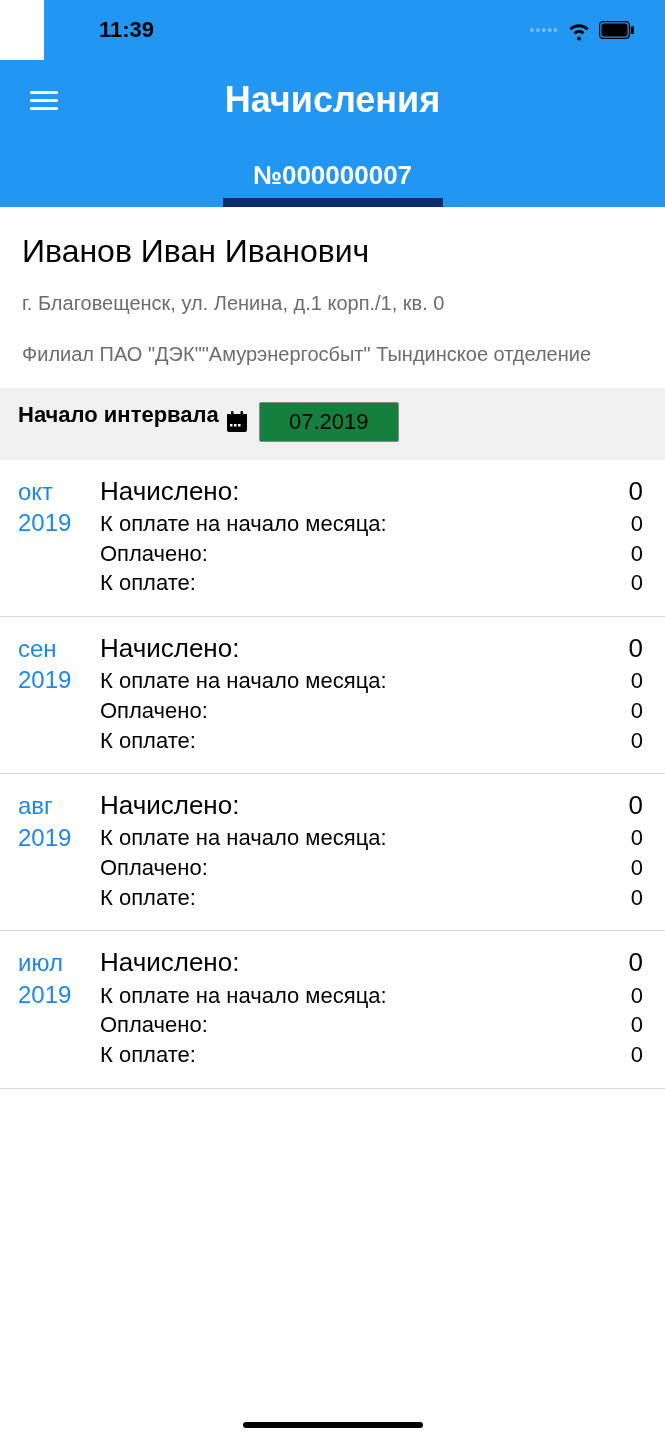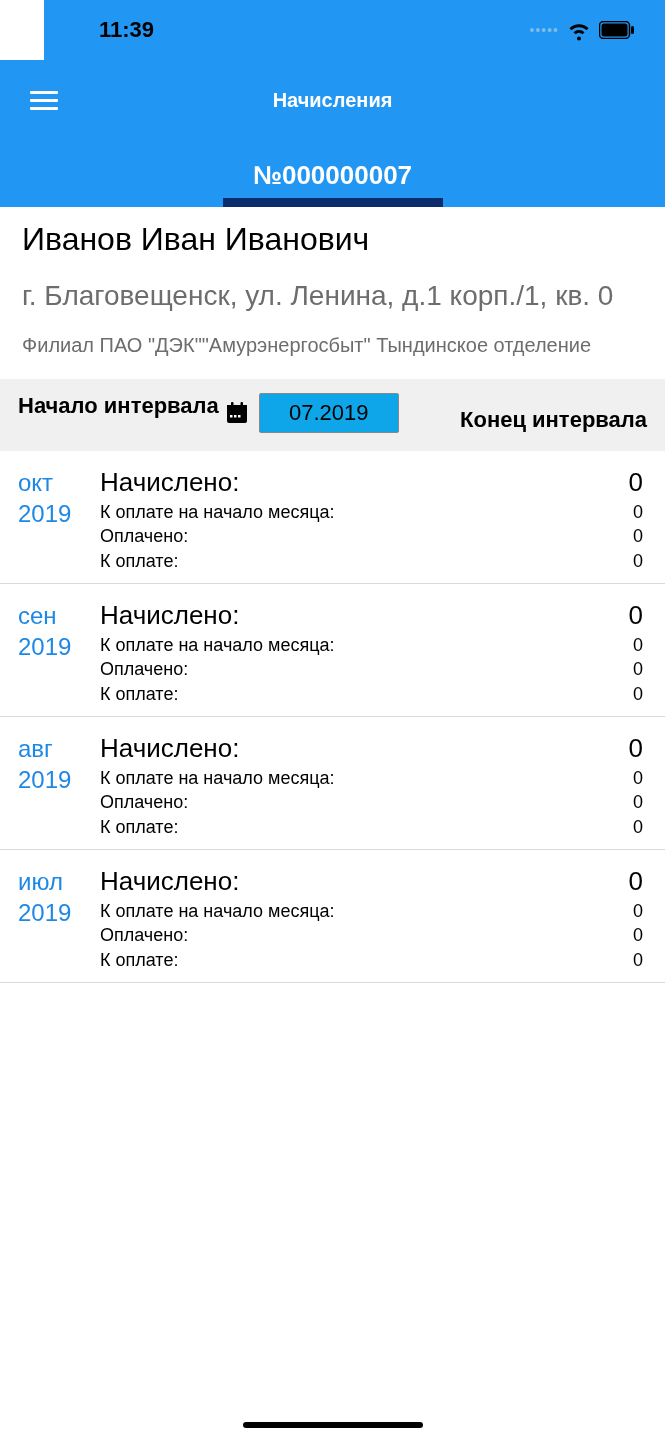--- a/index.html
+++ b/index.html
@@ -7,42 +7,42 @@
   .status-bar { height: 60px; background: #2196f3; display: flex; align-items: center; justify-content: space-between; padding: 0 30px 0 55px; margin-left: 44px; }
   .status-time { font-size: 22px; font-weight: 600; color: #000; }
   .status-icons { display: flex; align-items: center; gap: 8px; }
   .dots { color: #7bbce8; font-size: 14px; letter-spacing: 1px; }
   .wifi-icon { width: 24px; height: 24px; }
   .battery-icon { width: 36px; height: 18px; }
   .header { background: #2196f3; color: #fff; }
   .header-top { display: flex; align-items: center; height: 80px; position: relative; }
   .menu-button { position: absolute; left: 22px; display: flex; flex-direction: column; gap: 5px; cursor: pointer; padding: 8px; }
   .menu-line { width: 28px; height: 3px; background: #fff; border-radius: 1px; }
-  .header-title { flex: 1; text-align: center; font-size: 20px; font-weight: 700; }
+  .header-title { flex: 1; text-align: center; font-size: 36px; font-weight: 700; }
   .account-tab { text-align: center; padding: 20px 0 16px 0; position: relative; }
   .account-number { font-size: 26px; font-weight: 700; color: #fff; }
   .tab-indicator { position: absolute; bottom: 0; left: 50%; transform: translateX(-50%); width: 220px; height: 9px; background: #0b2d6b; }
-  .customer-block { padding: 14px 22px 22px 22px; }
+  .customer-block { padding: 26px 22px 22px 22px; }
   .customer-name { font-size: 32px; font-weight: 400; color: #000; margin-bottom: 22px; }
-  .customer-address { font-size: 28px; color: #6d6d6d; margin-bottom: 22px; }
+  .customer-address { font-size: 20px; color: #6d6d6d; margin-bottom: 28px; }
   .customer-branch { font-size: 20px; color: #6d6d6d; }
   .interval-bar { background: #f0f0f0; padding: 14px 18px 18px 18px; display: flex; justify-content: space-between; align-items: flex-end; }
   .interval-group { display: flex; flex-direction: row; gap: 6px; }
   .interval-group.right { align-items: flex-end; }
   .interval-label { font-size: 22px; font-weight: 700; color: #000; }
   .interval-row { display: flex; align-items: center; gap: 10px; }
   .cal-icon { width: 24px; height: 24px; }
-  .date-field { border: 1px solid #888; background: #0ea5e9; padding: 6px 26px; font-size: 22px; color: #000; border-radius: 2px; min-width: 140px; text-align: center; }
+  .date-field { border: 1px solid #888; background: #15803d; padding: 6px 26px; font-size: 22px; color: #000; border-radius: 2px; min-width: 140px; text-align: center; }
   .list { }
-  .row { display: flex; padding: 14px 22px 10px 18px; border-bottom: 1px solid #d9d9d9; }
+  .row { display: flex; padding: 14px 22px 18px 18px; border-bottom: 1px solid #d9d9d9; }
   .row-date { width: 82px; color: #1e88e5; font-size: 24px; line-height: 1.3; padding-top: 2px; }
   .row-body { flex: 1; display: flex; }
   .row-labels { flex: 1; }
   .row-vals { text-align: right; }
-  .lab-line, .val-line { font-size: 18px; color: #000; line-height: 1.35; }
+  .lab-line, .val-line { font-size: 22px; color: #000; line-height: 1.35; }
   .lab-line.big, .val-line.big { font-size: 26px; }
   .home-indicator { position: absolute; bottom: 12px; left: 50%; transform: translateX(-50%); width: 180px; height: 6px; background: #000; border-radius: 3px; }
 </style>
 </head>
 <body>
 
 <div class="status-bar">
   <span class="status-time">11:39</span>
   <div class="status-icons">
     <span class="dots">•••••</span>
@@ -88,21 +88,20 @@
           <rect x="5" y="14" width="2.5" height="2.5" fill="#fff"></rect>
           <rect x="9" y="14" width="2.5" height="2.5" fill="#fff"></rect>
           <rect x="13" y="14" width="2.5" height="2.5" fill="#fff"></rect>
           <rect x="6" y="1" width="2.5" height="5" rx="1"></rect>
           <rect x="15.5" y="1" width="2.5" height="5" rx="1"></rect>
         </svg>
       <div class="date-field">07.2019</div>
     </div>
   </div>
   <div class="interval-group right">
-    <div class="interval-label">Конец интервала</div>
   </div>
 </div>
 
 <div class="list" id="list">
     <div class="row">
       <div class="row-date">окт<br>2019</div>
       <div class="row-body">
         <div class="row-labels">
           <div class="lab-line big">Начислено:</div>
           <div class="lab-line">К оплате на начало месяца:</div>

